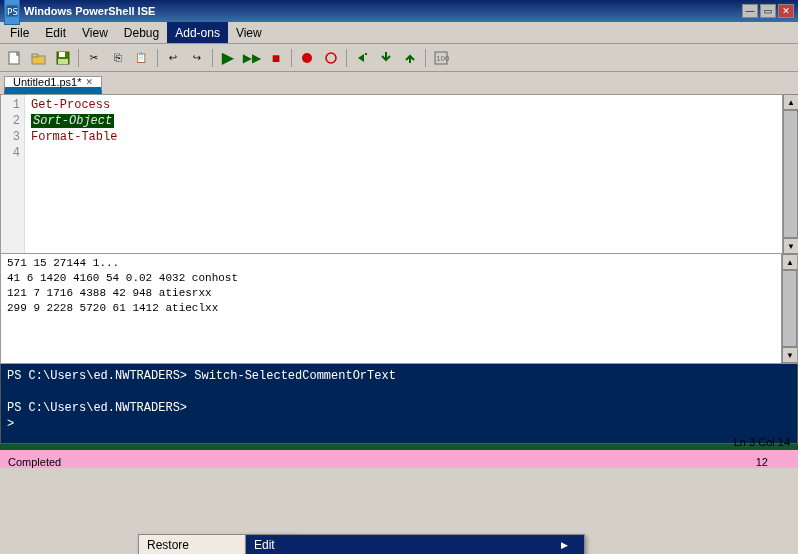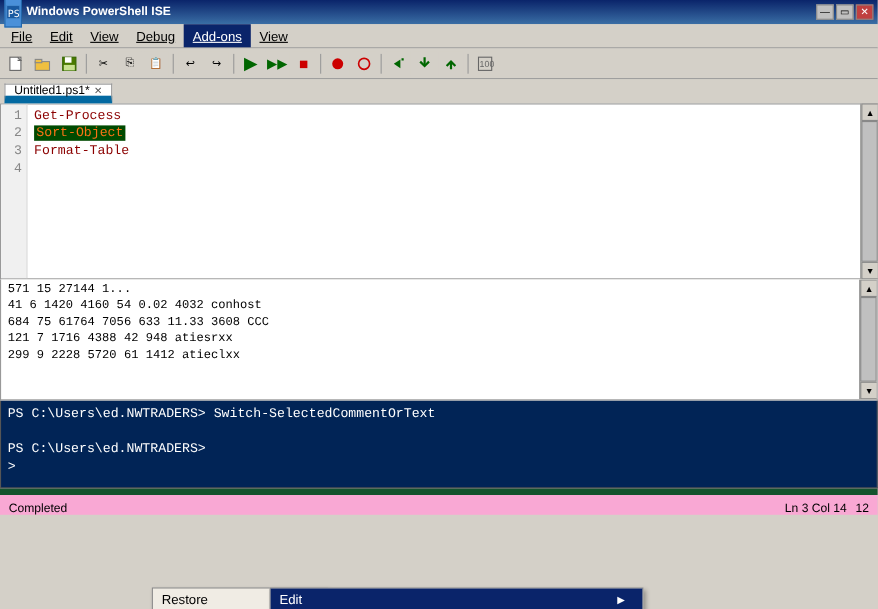--- a/index.html
+++ b/index.html
@@ -68,21 +68,20 @@
       border-bottom: 1px solid #999;
       padding: 0 2px;
     }
     .menu-item {
       padding: 2px 8px;
       font-size: 12px;
       cursor: pointer;
       height: 100%;
       display: flex;
       align-items: center;
-      text-decoration: underline;
     }
     .menu-item:hover, .menu-item.active {
       background: #0a246a;
       color: white;
       text-align: right;
     }
     .menu-item.active {
       background: #0a246a;
       color: white;
     }
@@ -235,20 +234,21 @@
       align-items: flex-end;
       justify-content: space-between;
       padding: 0 8px;
       border-top: 6px solid #14532d;
       font-size: 11px;
     }
     .status-right {
       display: flex;
       align-items: center;
       gap: 8px;
+      flex-direction: column;
     }
 
     
     .menu-container {
       position: absolute;
       z-index: 1000;
     }
 
     
     .dropdown-l1 {
@@ -423,37 +423,36 @@
 <div class="script-pane-wrapper">
   <div class="script-pane" style="width: calc(100% - 16px);">
     <div class="line-numbers">
       <div>1</div>
       <div>2</div>
       <div>3</div>
       <div>4</div>
     </div>
     <div class="script-content">
       <div class="code-line"><span class="cmdlet">Get-Process</span></div>
-      <div class="code-line"><span class="cmdlet" style="background:#004a00; color:#f97316; padding: 0 2px;">Sort-Object</span></div>
+      <div class="code-line"><span class="cmdlet" style="background:#004a00; color:#e5e5e5; padding: 0 2px; font-style: italic;">Sort-Object</span></div>
       <div class="code-line"><span class="cmdlet">Format-Table</span></div>
       <div class="code-line">&nbsp;</div>
     </div>
   </div>
   <div class="pane-scrollbar-right">
     <div class="scroll-arrow">▲</div>
     <div class="scroll-thumb"></div>
     <div class="scroll-arrow">▼</div>
   </div>
 </div>
 
 <div class="output-pane" style="position:relative; height: 110px;">
   <div class="output-content" style="padding-right: 20px;">
     <div>     571    15    27144    1...</div>
     <div>      41     6     1420    4160    54     0.02    4032 conhost</div>
-    <div>     684    75    61764    7056   633    11.33    3608 CCC</div>
     <div>     121     7     1716    4388    42              948 atiesrxx</div>
     <div>     299     9     2228    5720    61             1412 atieclxx</div>
   </div>
   <div class="pane-scrollbar-right">
     <div class="scroll-arrow">▲</div>
     <div class="scroll-thumb"></div>
     <div class="scroll-arrow">▼</div>
   </div>
 </div>
 

